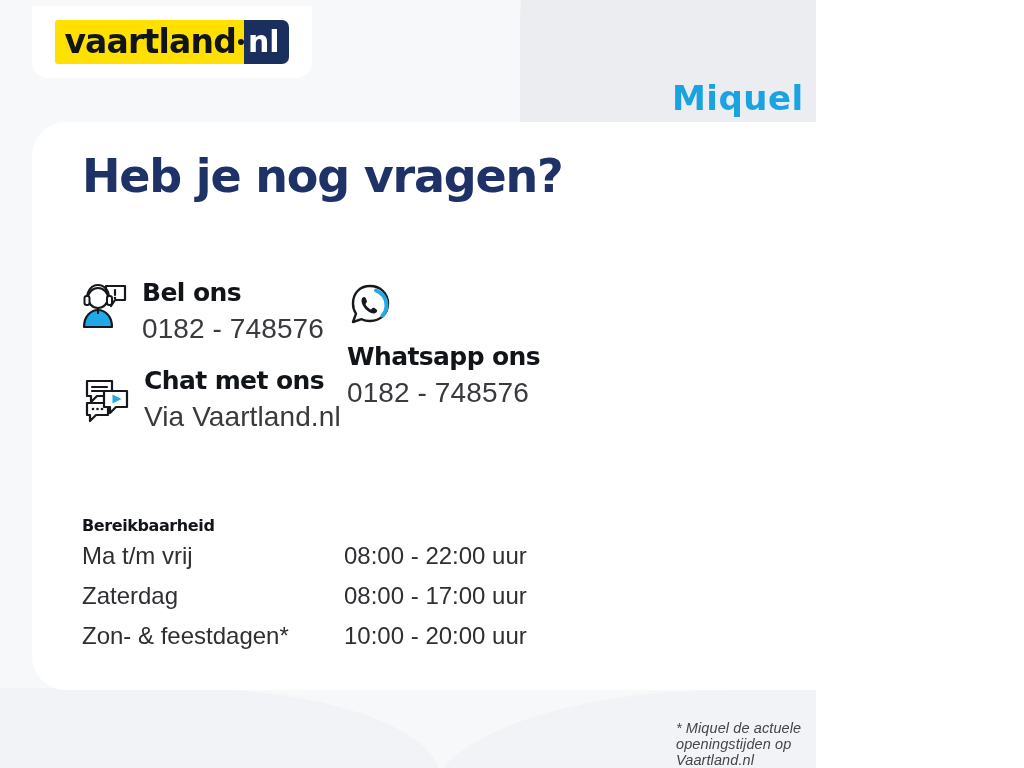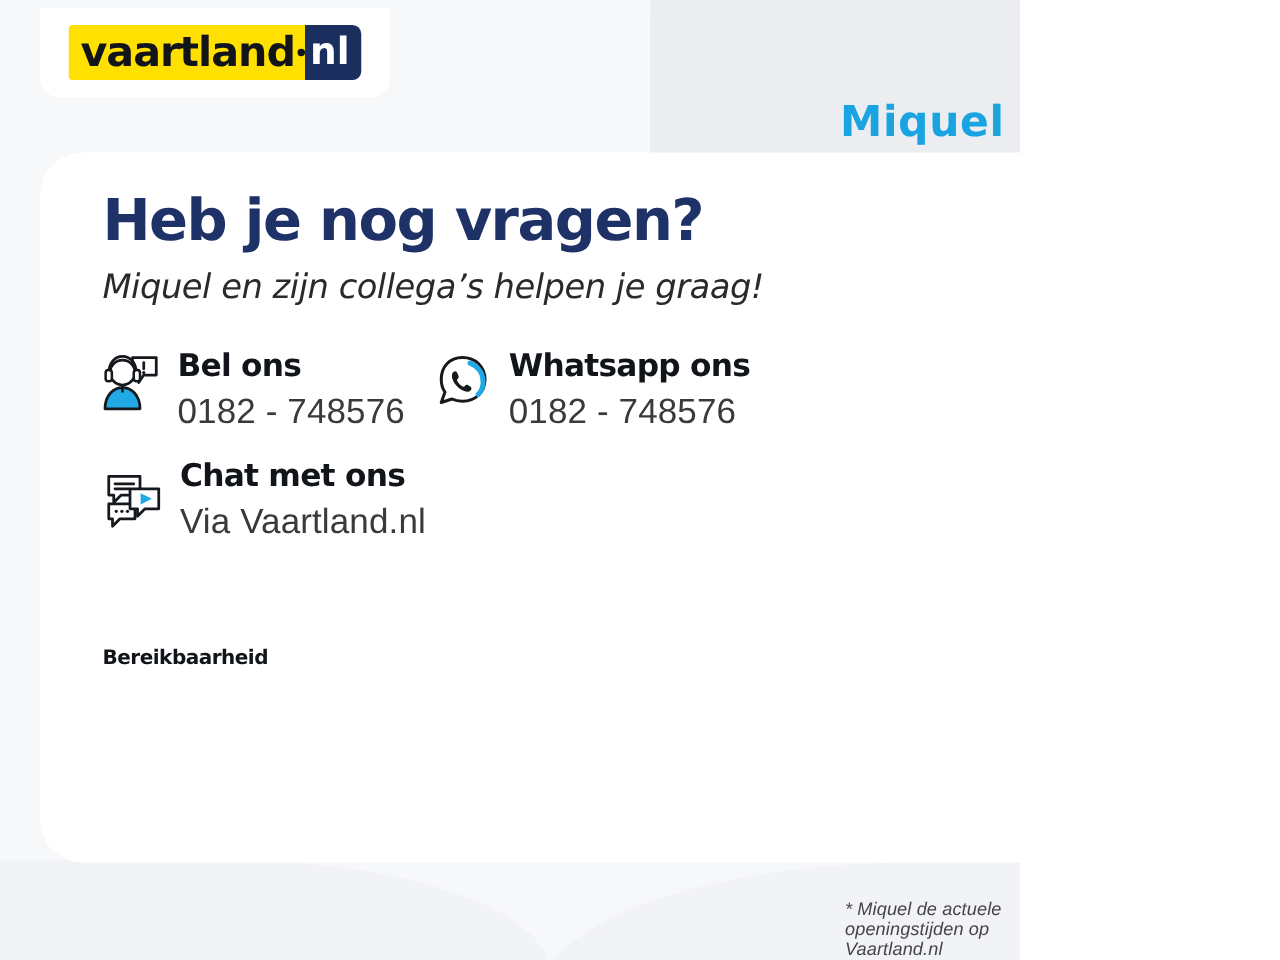--- a/index.html
+++ b/index.html
@@ -134,21 +134,21 @@
   }
 
   
   .contact {
     position: absolute;
     display: flex;
     align-items: flex-start;
     gap: 14px;
   }
   .contact-a { left: 50px; top: 157px; }
-  .contact-b { left: 315px; top: 157px; }
+  .contact-b { left: 315px; top: 157px; flex-direction: column; }
   .contact-c { left: 52px; top: 245px; align-items: center; }
 
   .contact-icon {
     width: 46px;
     height: 48px;
     flex: 0 0 46px;
     margin-top: 2px;
   }
   .contact-title {
     color: #111418;
@@ -352,21 +352,20 @@
         </g>
       </g>
     </svg>
 
     <span class="annot-name">Miquel</span>
   </div>
 
   <div class="card">
 
     <h1 class="headline">Heb je nog vragen?</h1>
-    <p class="subhead">Miquel en zijn collega’s helpen je graag!</p>
 
     <div class="contact contact-a">
       <span class="contact-icon">
         <svg width="46" height="48" viewBox="0 0 46 48">
           <path d="M24 5 H43 V19 H33 L29 25 L29 19 H24 Z" fill="#ffffff" stroke="#15181c" stroke-width="2.2" stroke-linejoin="round"></path>
           <path d="M33 9 V14" stroke="#15181c" stroke-width="2.2" stroke-linecap="round"></path>
           <circle cx="33" cy="17" r="1.3" fill="#15181c"></circle>
           <circle cx="16" cy="17" r="10" fill="#ffffff" stroke="#15181c" stroke-width="2.2"></circle>
           <path d="M5 18 C 5 9, 10 4, 16 4 C 22 4, 27 9, 27 17" fill="none" stroke="#15181c" stroke-width="2.2" stroke-linecap="round"></path>
           <rect x="2.5" y="15" width="5" height="9" rx="2.2" fill="#ffffff" stroke="#15181c" stroke-width="2"></rect>
@@ -408,18 +407,34 @@
           <path d="M28.5 17.5 L37.5 22 L28.5 26.5 Z" fill="#21a8e6"></path>
         </svg>
       </span>
       <span>
         <div class="contact-title">Chat met ons</div>
         <div class="contact-sub">Via Vaartland.nl</div>
       </span>
     </div>
 
     <h2 class="hours-title">Bereikbaarheid</h2>
+    <table class="hours-table">
+      <tbody>
+        <tr>
+          <td class="day">Ma t/m vrij</td>
+          <td class="time">08:00 - 22:00 uur</td>
+        </tr>
+        <tr>
+          <td class="day">Zaterdag</td>
+          <td class="time">08:00 - 17:00 uur</td>
+        </tr>
+        <tr>
+          <td class="day">Zon- &amp; feestdagen*</td>
+          <td class="time">10:00 - 20:00 uur</td>
+        </tr>
+      </tbody>
+    </table>
 
   </div>
 
   <div class="footnote">* Miquel de actuele openingstijden op Vaartland.nl</div>
 
 </div>
 
 </body></html>

